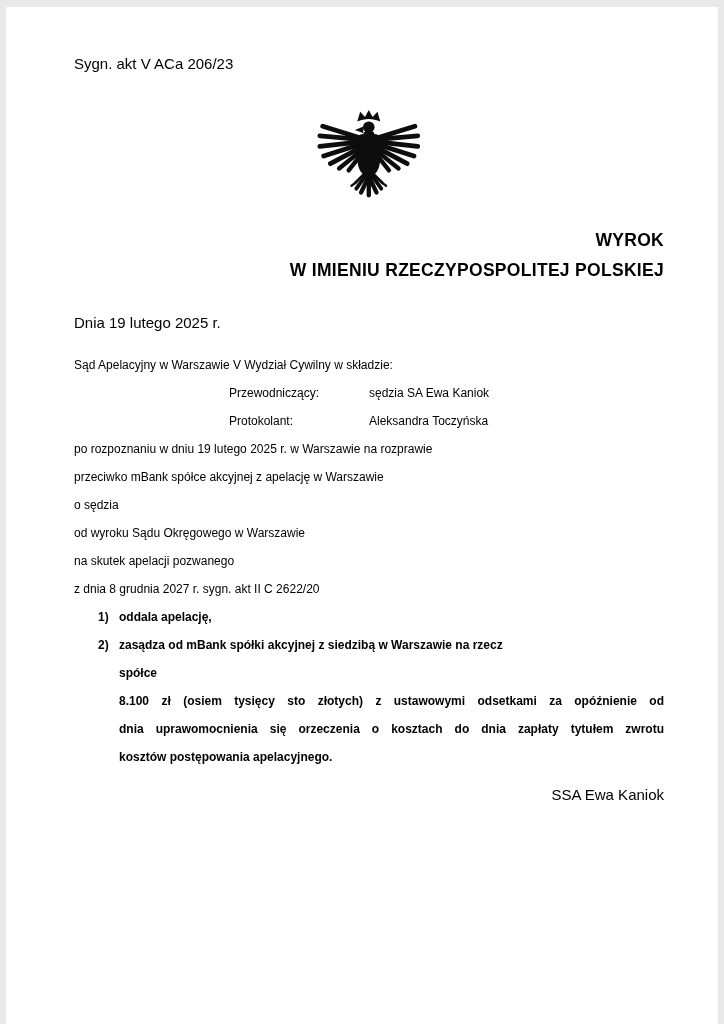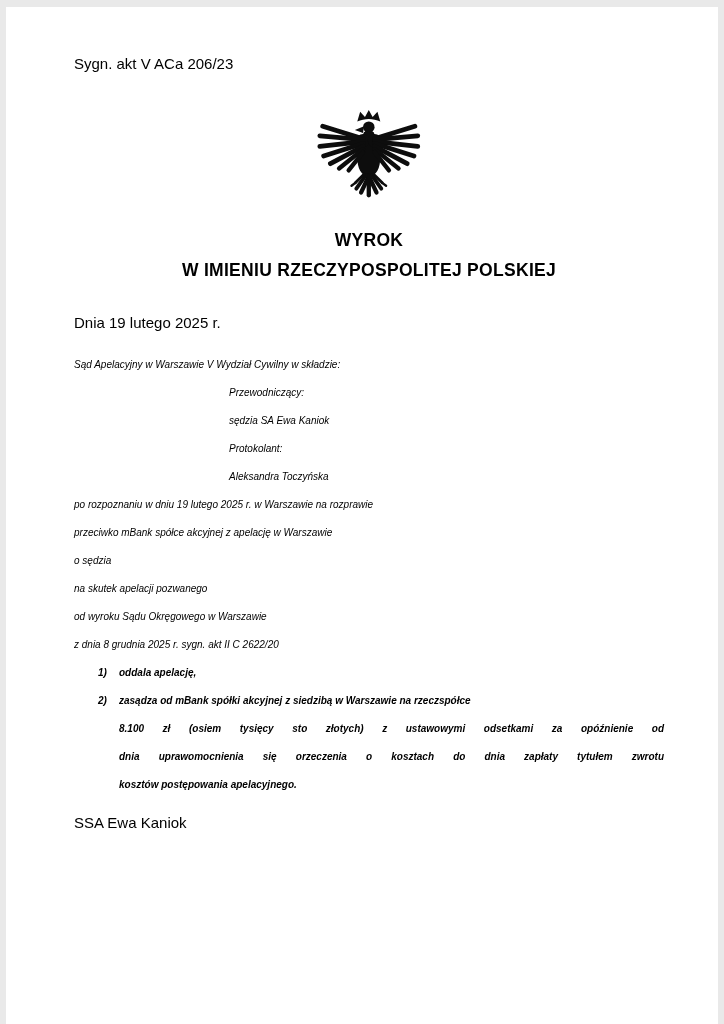--- a/index.html
+++ b/index.html
@@ -5,33 +5,33 @@
   html,body{margin:0;padding:0;background:#e9e9e9;}
   .page{
     width:712px;height:1024px;background:#ffffff;color:#000000;
     font-family:"Liberation Sans","DejaVu Sans",sans-serif;
     box-sizing:border-box;padding:48px 54px 0 68px;position:relative;
     margin:7px auto;overflow:hidden;
   }
   .case-number{font-size:15px;line-height:18px;}
   .emblem-wrap{text-align:center;margin-top:34px;height:96px;}
   .emblem-wrap svg{height:96px;width:auto;}
-  .title-block{margin-top:22px;text-align:center;font-weight:700;
+  .title-block{margin-top:22px;text-align:right;font-weight:700;
     font-size:17.5px;line-height:30px;letter-spacing:.3px;}
   .date-line{margin-top:24px;text-align:left;font-size:15px;line-height:28px;}
-  .body-block{margin-top:14px;font-size:10px;line-height:28px;font-style:italic;}
-  .comp-row{display:flex;padding-left:155px;flex-direction:column;}
+  .body-block{margin-top:14px;font-size:12px;line-height:28px;}
+  .comp-row{display:flex;padding-left:155px;}
   .comp-label{width:140px;flex:none;}
   .detail-line{white-space:pre;}
   .ruling{display:flex;font-weight:700;}
   .ruling-num{flex:none;width:21px;margin-left:24px;}
   .ruling-body{flex:1;}
-  .split-line{display:flex;justify-content:flex-start;}
+  .split-line{display:flex;justify-content:flex-end;flex-direction:column;}
   .just-line{text-align:justify;text-align-last:justify;}
-  .signature{margin-top:10px;text-align:left;font-size:15px;line-height:28px;}
+  .signature{margin-top:10px;text-align:right;font-size:15px;line-height:28px;}
 </style>
 </head>
 <body>
 
 <div class="page">
 
   <div class="case-number">Sygn. akt V ACa 206/23</div>
 
   <div class="emblem-wrap">
     
@@ -88,23 +88,23 @@
       <span>sędzia SA Ewa Kaniok</span>
     </div>
     <div class="comp-row">
       <span class="comp-label">Protokolant:</span>
       <span>Aleksandra Toczyńska</span>
     </div>
 
     <div class="detail-line">po rozpoznaniu w dniu 19 lutego 2025 r. w Warszawie na rozprawie</div>
     <div class="detail-line">przeciwko mBank spółce akcyjnej z apelację w Warszawie</div>
     <div class="detail-line">o sędzia</div>
+    <div class="detail-line">od wyroku Sądu Okręgowego w Warszawie</div>
     <div class="detail-line">na skutek apelacji pozwanego</div>
-    <div class="detail-line">od wyroku Sądu Okręgowego w Warszawie</div>
-    <div class="detail-line">z dnia 8 grudnia 2025 r. sygn. akt II C 2622/20</div>
+    <div class="detail-line">z dnia 8 grudnia 2027 r. sygn. akt II C 2622/20</div>
 
     <div class="ruling">
       <span class="ruling-num">1)</span>
       <span class="ruling-body">oddala apelację,</span>
     </div>
 
     <div class="ruling">
       <span class="ruling-num">2)</span>
       <span class="ruling-body">
         <span class="split-line">

